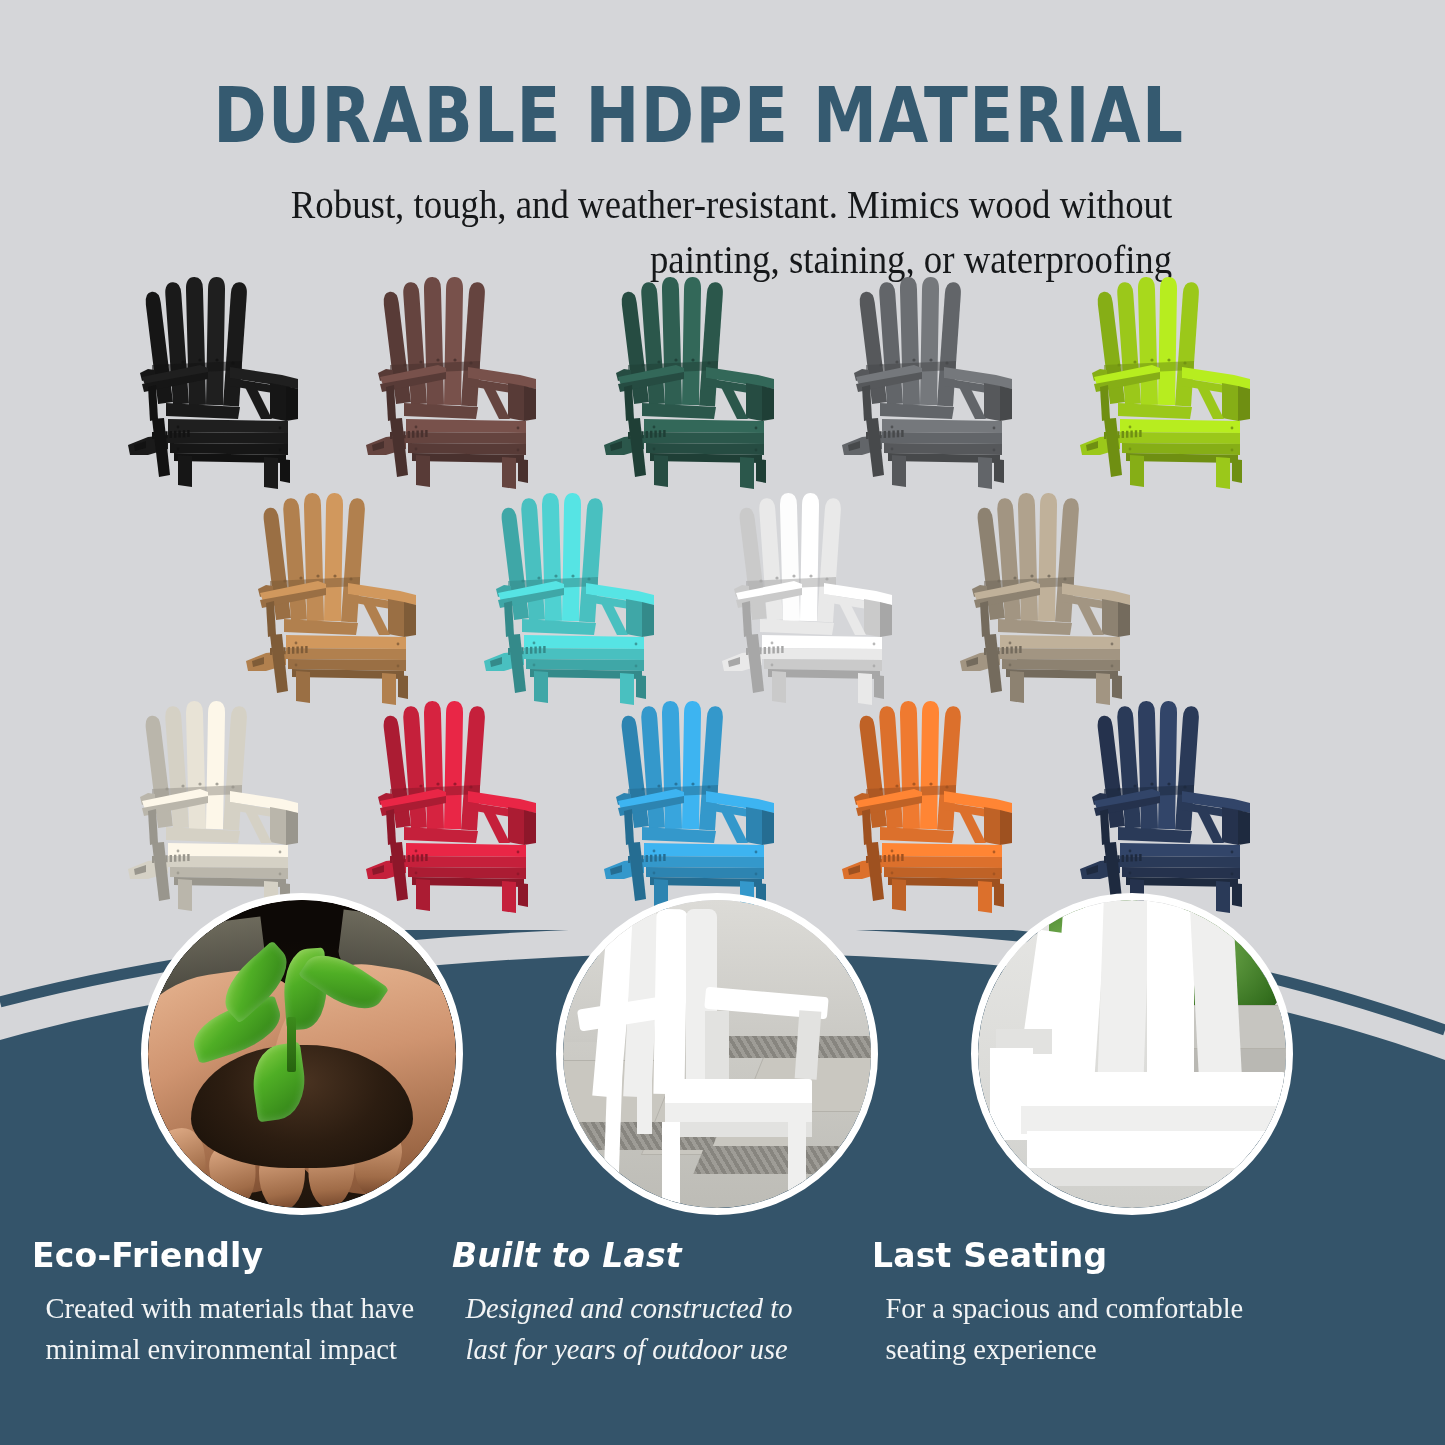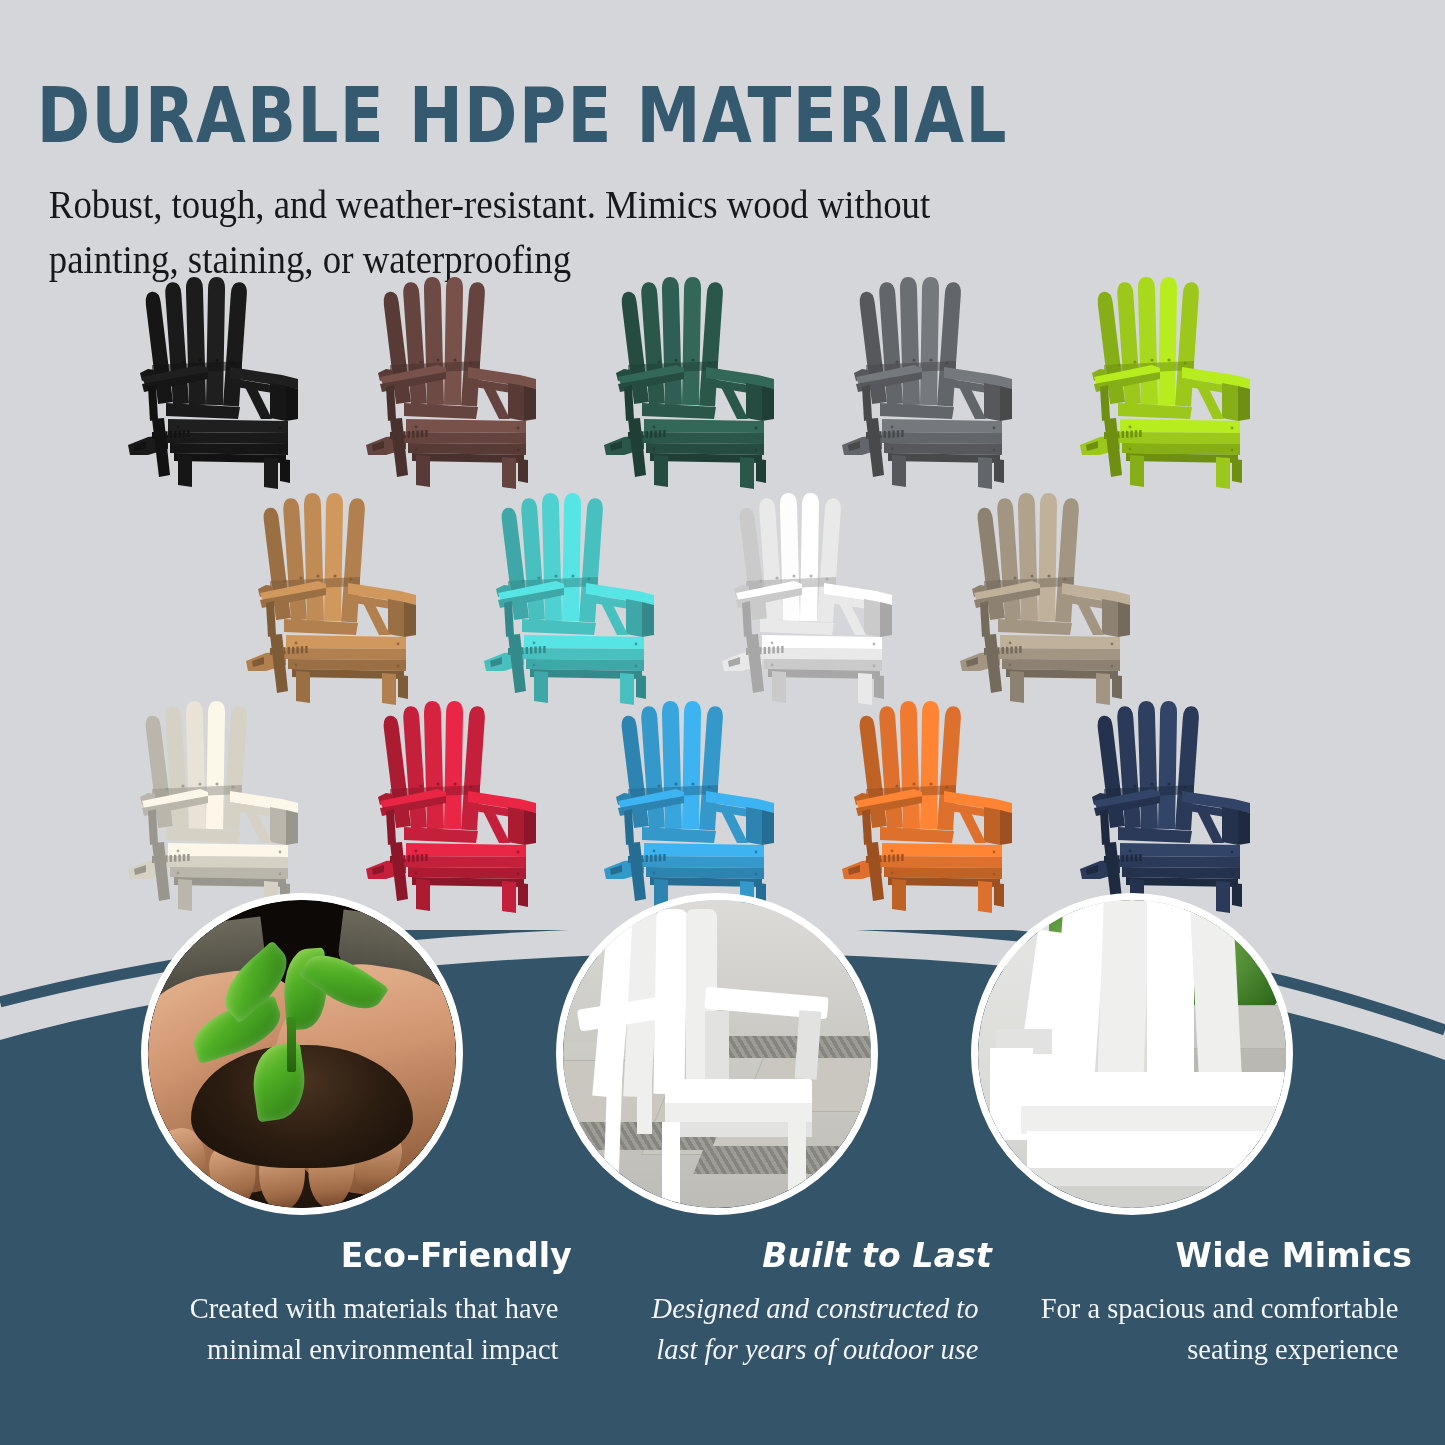--- a/index.html
+++ b/index.html
@@ -6,21 +6,21 @@
   body{
     width:1445px;height:1445px;
     background:#d5d6d9;
     font-family:"Liberation Serif",serif;
     overflow:hidden;
     position:relative;
   }
   #stage{position:relative;width:1445px;height:1445px;overflow:hidden;background:#d5d6d9;}
 
   
-  .hdr{position:absolute;left:0;top:0;width:1221px;text-align:left;}
+  .hdr{position:absolute;left:0;top:0;width:1221px;text-align:right;}
   .title{
     font-family:"DejaVu Sans Condensed","Liberation Sans Narrow","Liberation Sans",sans-serif;
     font-weight:700;
     font-size:76px;
     letter-spacing:1.5px;
     color:#355a70;
     margin:0;
     padding-top:78px;
     line-height:1.0;
     transform:scaleX(.94);
@@ -75,21 +75,21 @@
   .tile{position:absolute;background:#c9c7c0;border:1px solid #b4b2ab;}
   .pebble{position:absolute;background:
      repeating-linear-gradient(45deg,#9e9c96 0 3px,#87857f 3px 6px);}
   .ph-green{position:absolute;inset:0;background:linear-gradient(#e6e6e4 0%,#dcdcd9 55%,#cfcfcb 100%);}
   .foliage{position:absolute;background:radial-gradient(circle at 40% 40%,#6fa94c,#35701f 70%,#1f4a11);}
   .wc{position:absolute;background:#ffffff;}
   .wc-sh{position:absolute;background:#efefee;}
   .wc-d{position:absolute;background:#e2e2e0;}
 
   
-  .feat{position:absolute;text-align:right;}
+  .feat{position:absolute;text-align:left;}
   .feat h3{
     font-family:"DejaVu Sans","Liberation Sans",sans-serif;
     font-weight:700;font-size:33px;color:#ffffff;margin:0;letter-spacing:.2px;
   }
   .feat p{
     font-family:"Liberation Serif",serif;
     font-size:30px;color:#f2f4f5;margin:0;padding-top:13px;line-height:1.31;
     transform:scaleX(.95);
   }
 </style>
@@ -1092,18 +1092,18 @@
     <p style="padding-top:2px">minimal environmental impact</p>
   </div>
 
   <div class="feat" style="left:452px;top:1236px;width:540px;font-style:italic;">
     <h3>Built to Last</h3>
     <p>Designed and constructed to</p>
     <p style="padding-top:2px">last for years of outdoor use</p>
   </div>
 
   <div class="feat" style="left:872px;top:1236px;width:540px;">
-    <h3>Wide Mimics</h3>
+    <h3>Last Seating</h3>
     <p>For a spacious and comfortable</p>
     <p style="padding-top:2px">seating experience</p>
   </div>
 
 </div>
 
 </body></html>

